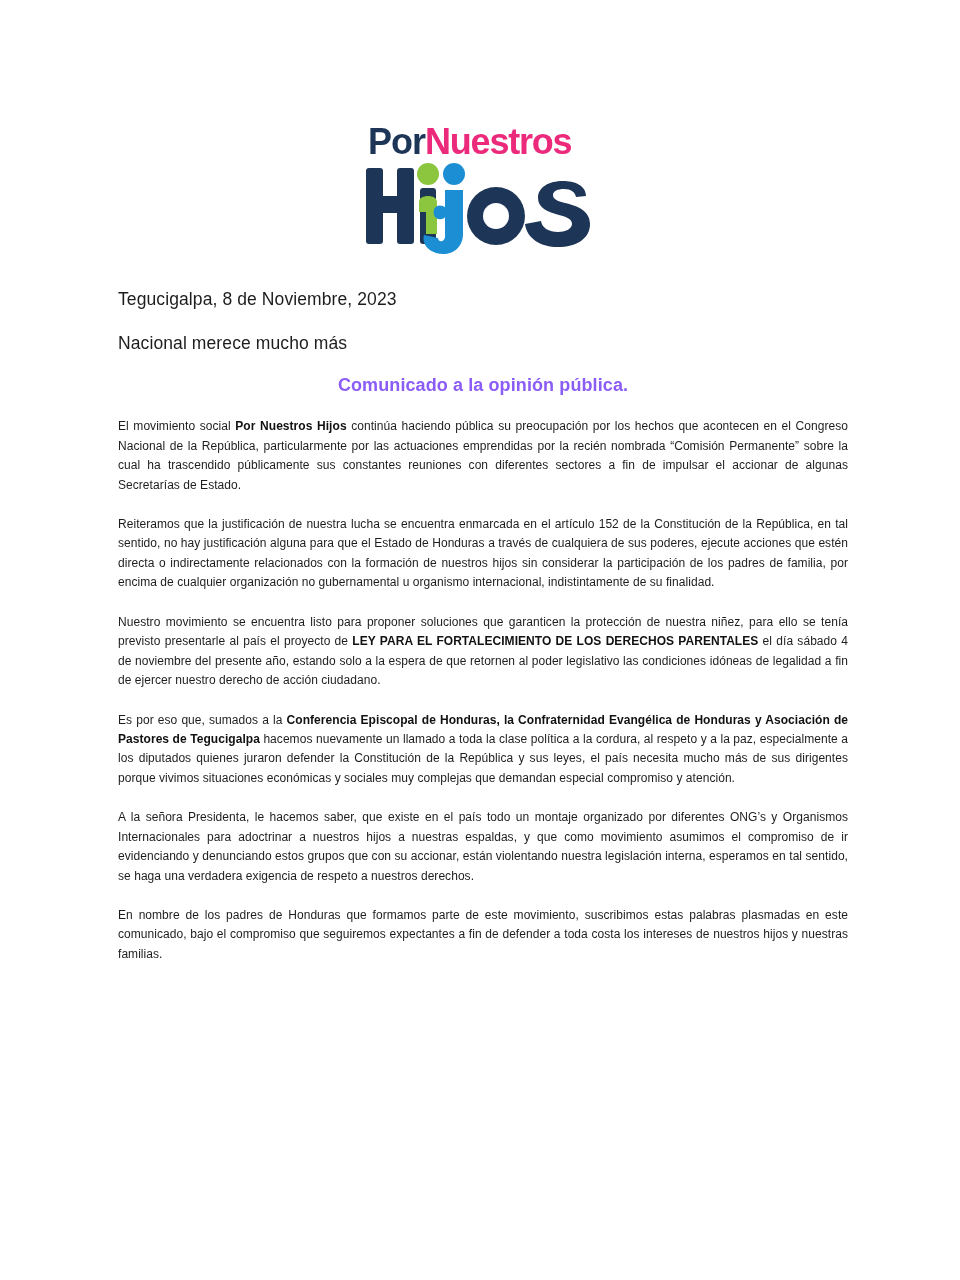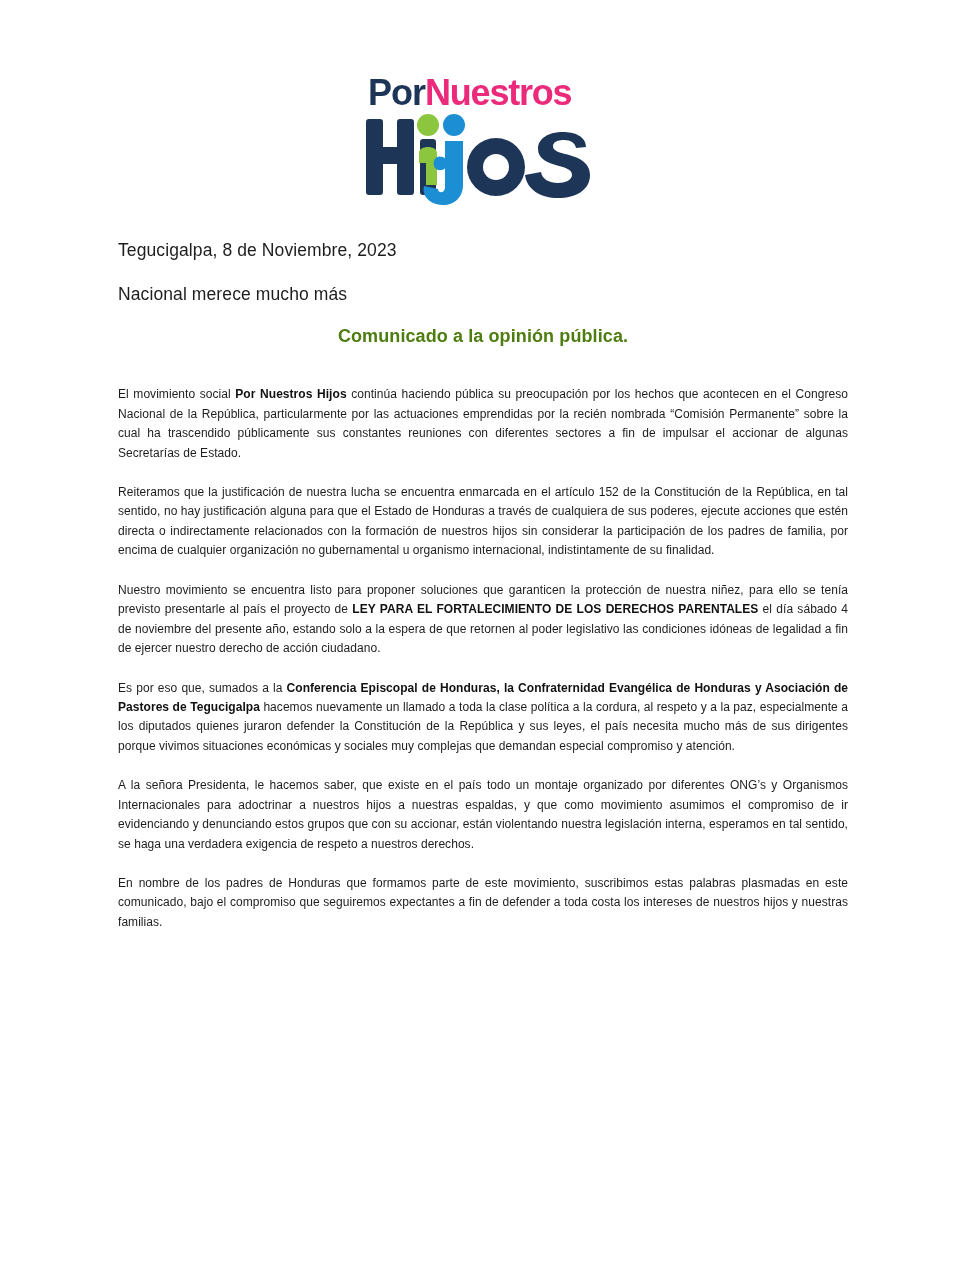--- a/index.html
+++ b/index.html
@@ -20,21 +20,21 @@
     width: 960px;
     height: 1280px;
     background: #ffffff;
     box-sizing: border-box;
     padding: 0;
   }
 
   
   .logo-block {
     width: 100%;
-    padding-top: 67px;
+    padding-top: 116px;
     display: flex;
     justify-content: center;
   }
   .logo {
     position: relative;
     width: 236px;
     height: 150px;
   }
   .logo svg { display: block; }
 
@@ -47,22 +47,22 @@
     font-size: 17.5px;
     line-height: 1.35;
     color: #1d1d1d;
     margin: 8px 0 20px 0;
     letter-spacing: .1px;
   }
   .doc-title {
     text-align: center;
     font-size: 18px;
     font-weight: bold;
-    color: #4d7c0f;
-    margin: 16px 0 38px 0;
+    color: #8b5cf6;
+    margin: 16px 0 21px 0;
     letter-spacing: .1px;
   }
 
   
   .para {
     font-size: 12px;
     line-height: 1.62;
     text-align: justify;
     text-justify: inter-word;
     color: #1d1d1d;

